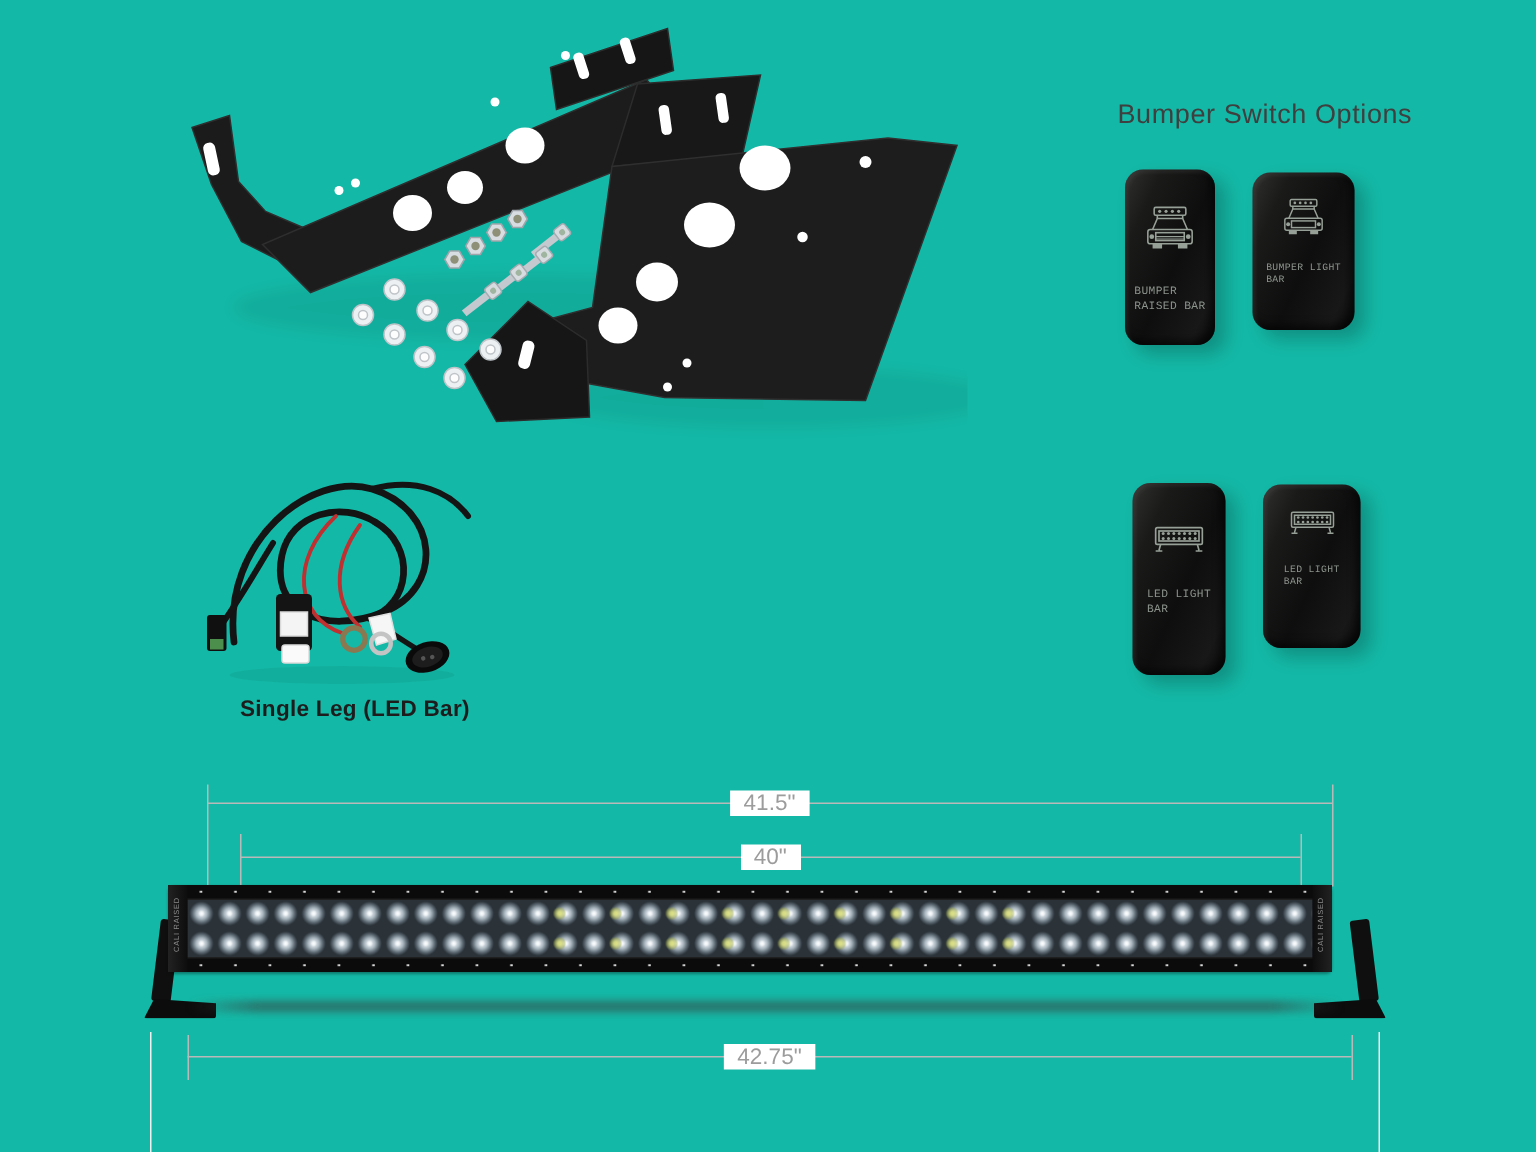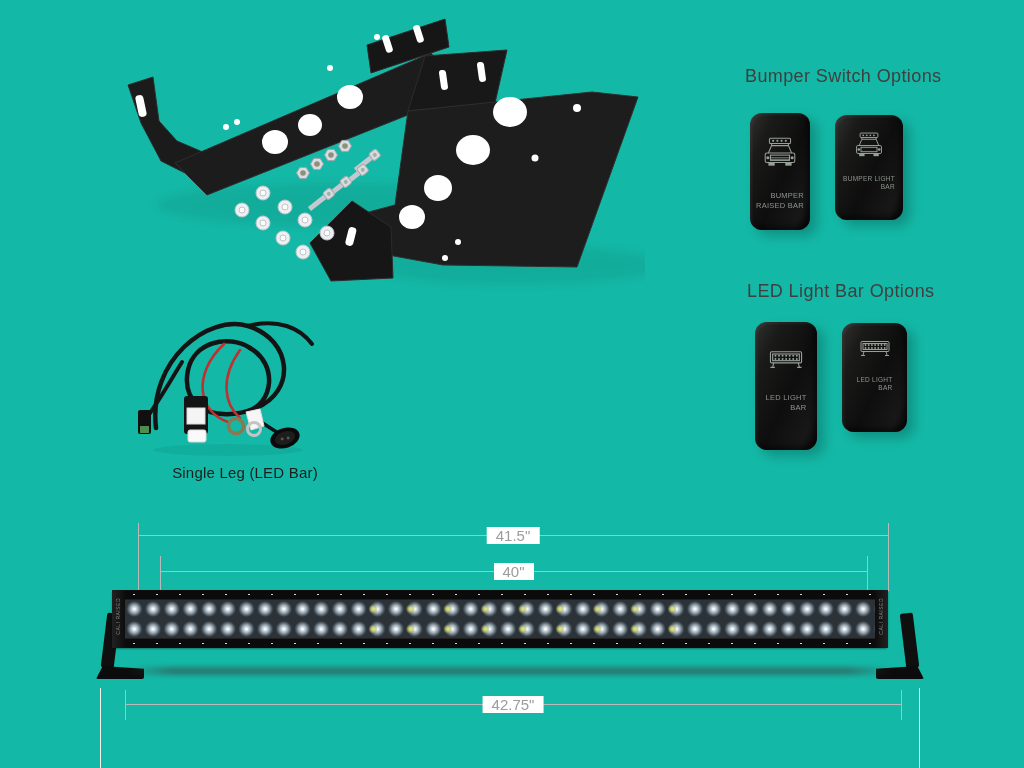--- a/index.html
+++ b/index.html
@@ -2,29 +2,29 @@
 <html><head>
 <meta charset="utf-8">
 <style>
   html,body{margin:0;padding:0;background:#ffffff;}
   #stage{position:relative;width:1024px;height:768px;background:#14b8a6;overflow:hidden;
          font-family:"Liberation Sans",sans-serif;}
   .abs{position:absolute;}
 
   
   .section-heading{font-size:18px;font-weight:400;color:#3f3f3f;letter-spacing:.4px;white-space:nowrap;}
-  .photo-caption{font-size:15px;font-weight:400;color:#1d1d1d;letter-spacing:.2px;text-align:center;}
+  .photo-caption{font-size:15px;font-weight:700;color:#1d1d1d;letter-spacing:.2px;}
 
   
   .switch{border-radius:12px;
           background:linear-gradient(115deg,#30302f 0%,#1a1a19 22%,#0e0e0e 55%,#181818 85%,#0a0a0a 100%);
           box-shadow:inset 2px 2px 3px rgba(255,255,255,.07),inset -3px -3px 6px rgba(0,0,0,.65),
                      7px 6px 12px rgba(0,0,0,.22);
           display:flex;flex-direction:column;align-items:center;}
-  .switch .legend{color:#8d948d;text-align:right;letter-spacing:.25px;line-height:1.3;}
+  .switch .legend{color:#8d948d;text-align:left;letter-spacing:.25px;line-height:1.3;font-family:Liberation Mono, monospace;}
   .sw-tall .legend{font-size:7.5px;}
   .sw-wide .legend{font-size:6.5px;}
   .sw-icon{flex:0 0 auto;}
 
   
   .bar-body{left:112px;top:590px;width:776px;height:58px;background:#0c0c0c;border-radius:4px;
             box-shadow:0 1px 2px rgba(0,0,0,.35);}
   .bar-strip{position:absolute;left:13px;right:13px;height:9px;background:#0b0b0b;
              background-image:radial-gradient(circle 1.3px at 9px 4.5px,#d9d9d9 60%,rgba(0,0,0,0) 75%);
              background-size:23px 9px;}
@@ -221,21 +221,20 @@
         <circle cx="29.5" cy="19.5" r="1.5" fill="#97a097" stroke="none"></circle>
       <rect x="7" y="24" width="6" height="3" fill="#97a097" stroke="none"></rect>
         <rect x="23" y="24" width="6" height="3" fill="#97a097" stroke="none"></rect>
     </svg>
     <div class="legend" style="margin-top:16px">
       <div>BUMPER LIGHT</div>
       <div>BAR</div>
     </div>
   </div>
 
-  <div class="abs section-heading" style="left:747px;top:281px">LED Light Bar Options</div>
 
   <div class="abs switch sw-tall" style="left:755px;top:322px;width:62px;height:128px">
     <svg class="sw-icon" style="margin-top:27px" width="34" height="20" viewBox="0 0 30 18" fill="none" stroke="#97a097" stroke-width="1">
       <rect x="1" y="2.5" width="28" height="10" rx="1"></rect>
       <rect x="3" y="4.5" width="24" height="6"></rect>
       <g fill="#97a097" stroke="none">
         <circle cx="5.5" cy="6" r=".9"></circle>
           <circle cx="8.7" cy="6" r=".9"></circle>
           <circle cx="11.9" cy="6" r=".9"></circle>
           <circle cx="15.1" cy="6" r=".9"></circle>

